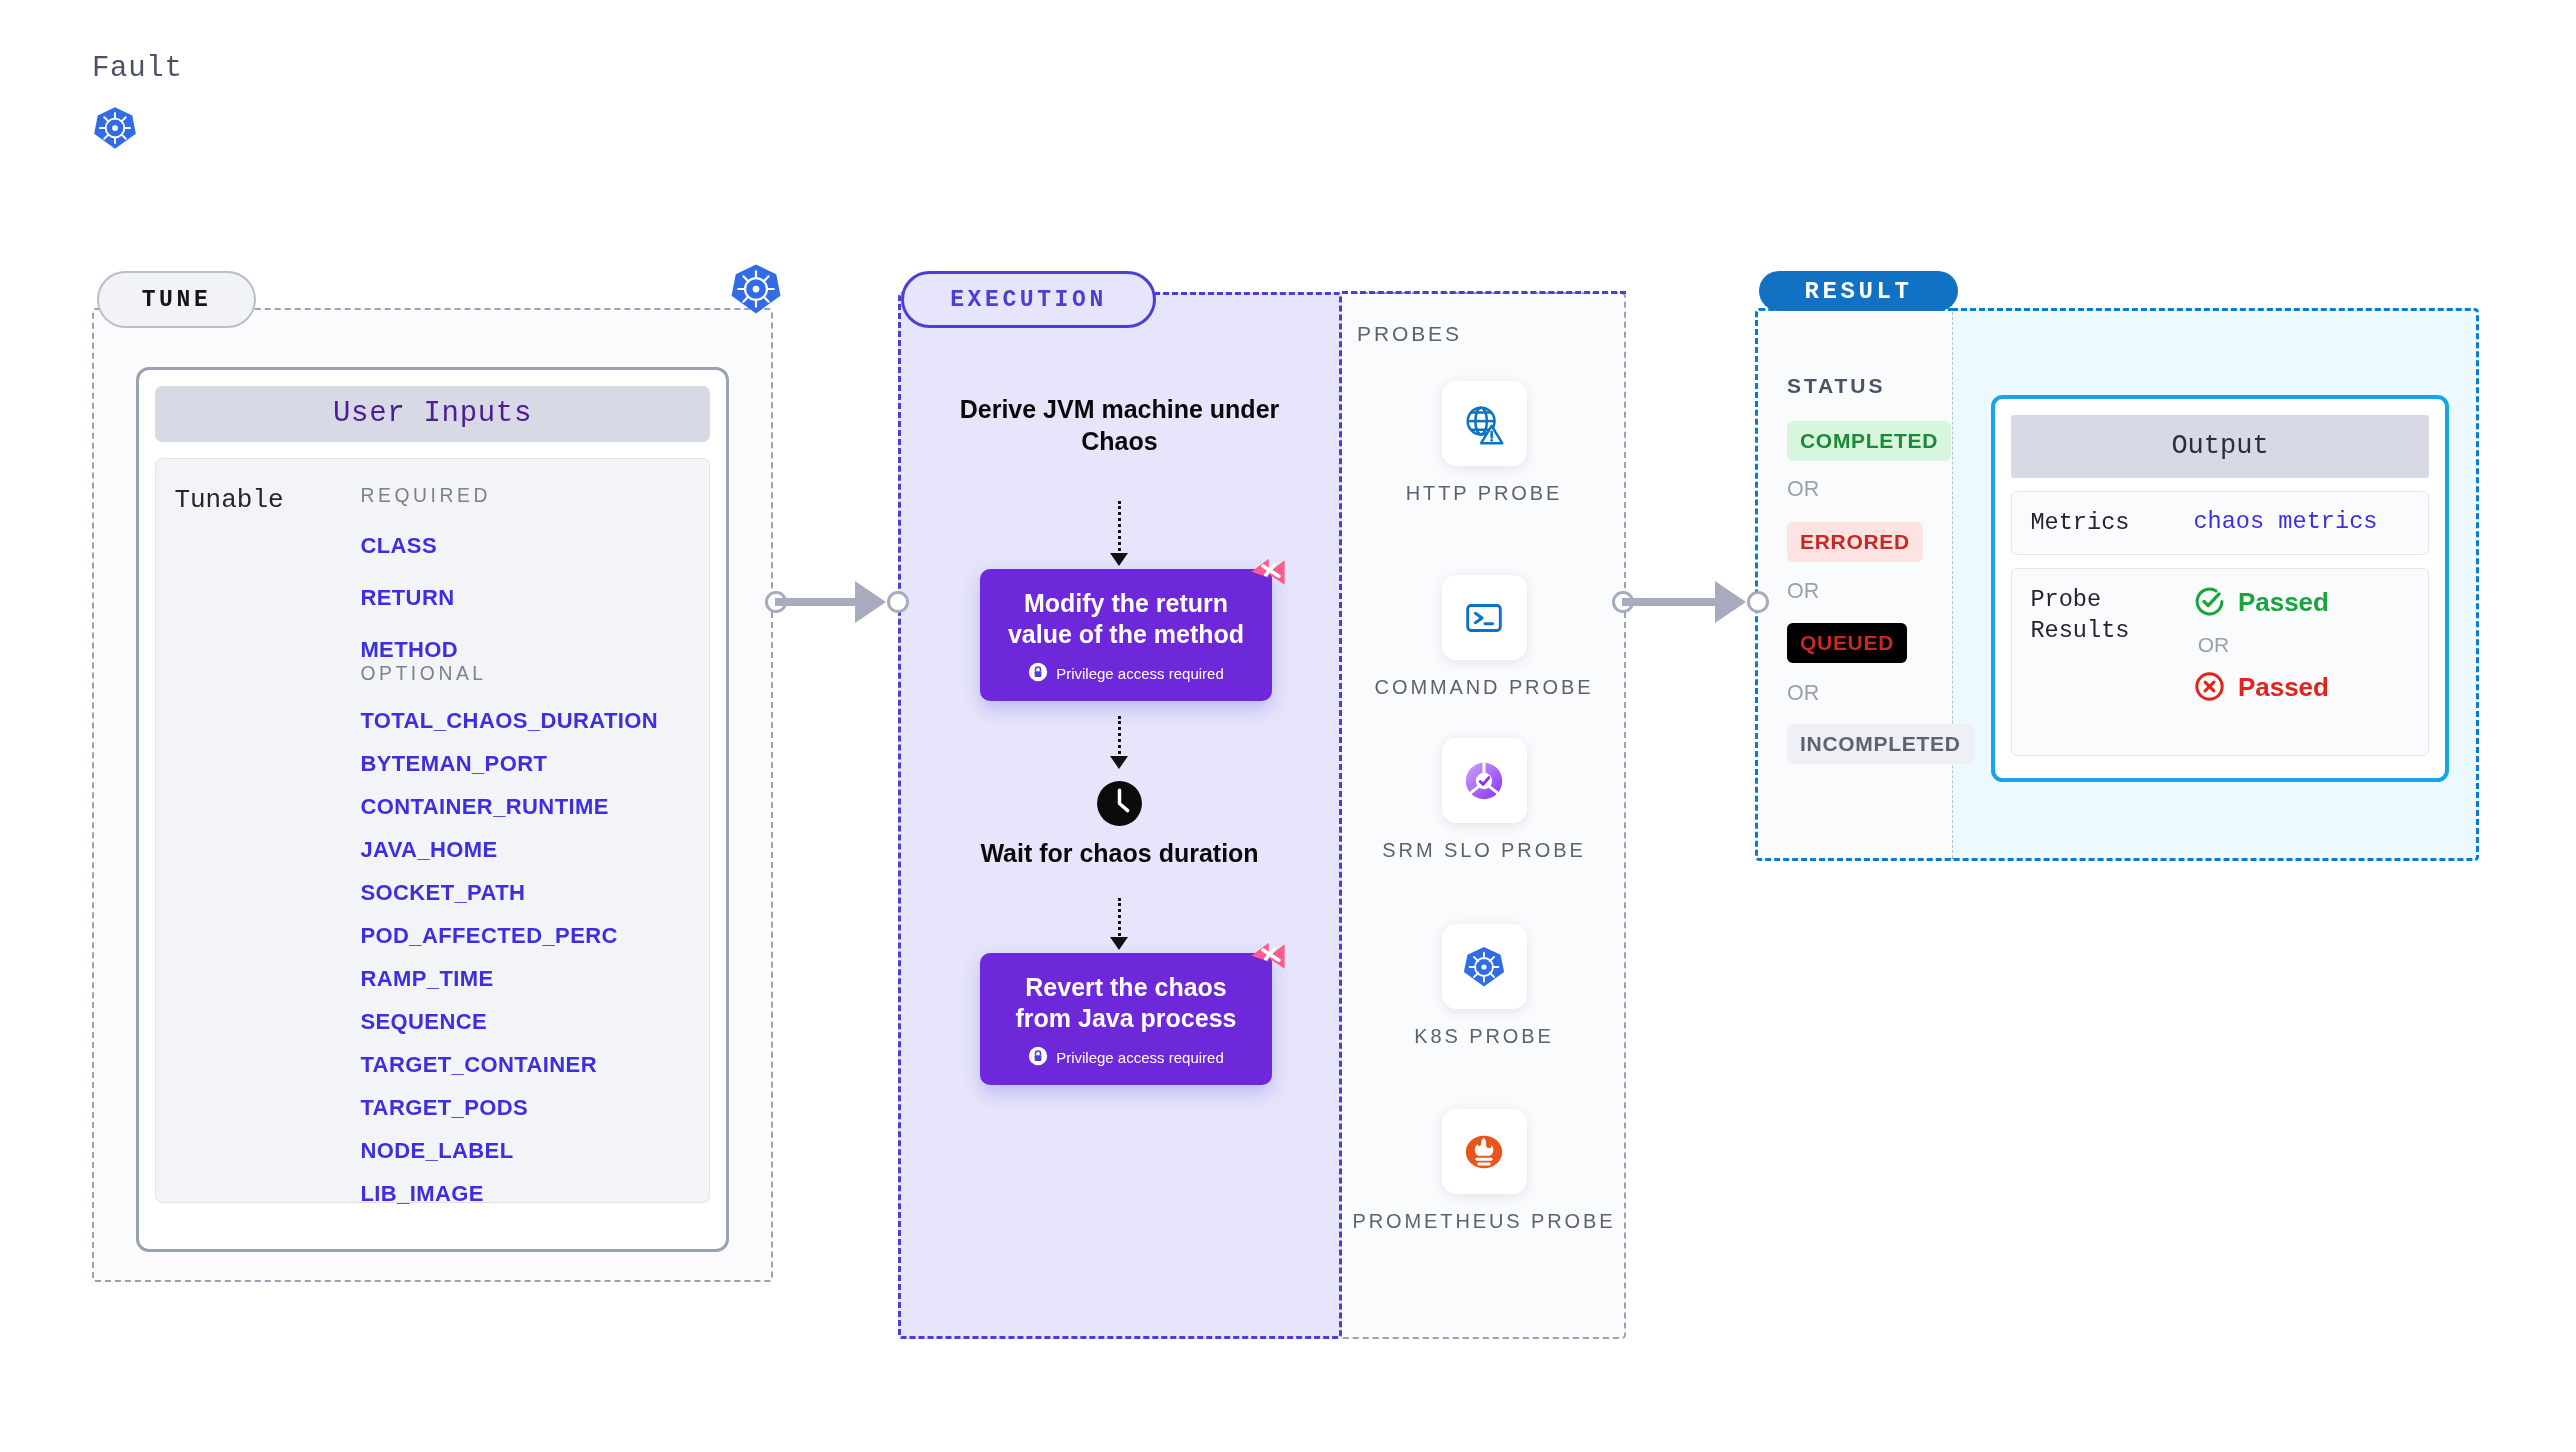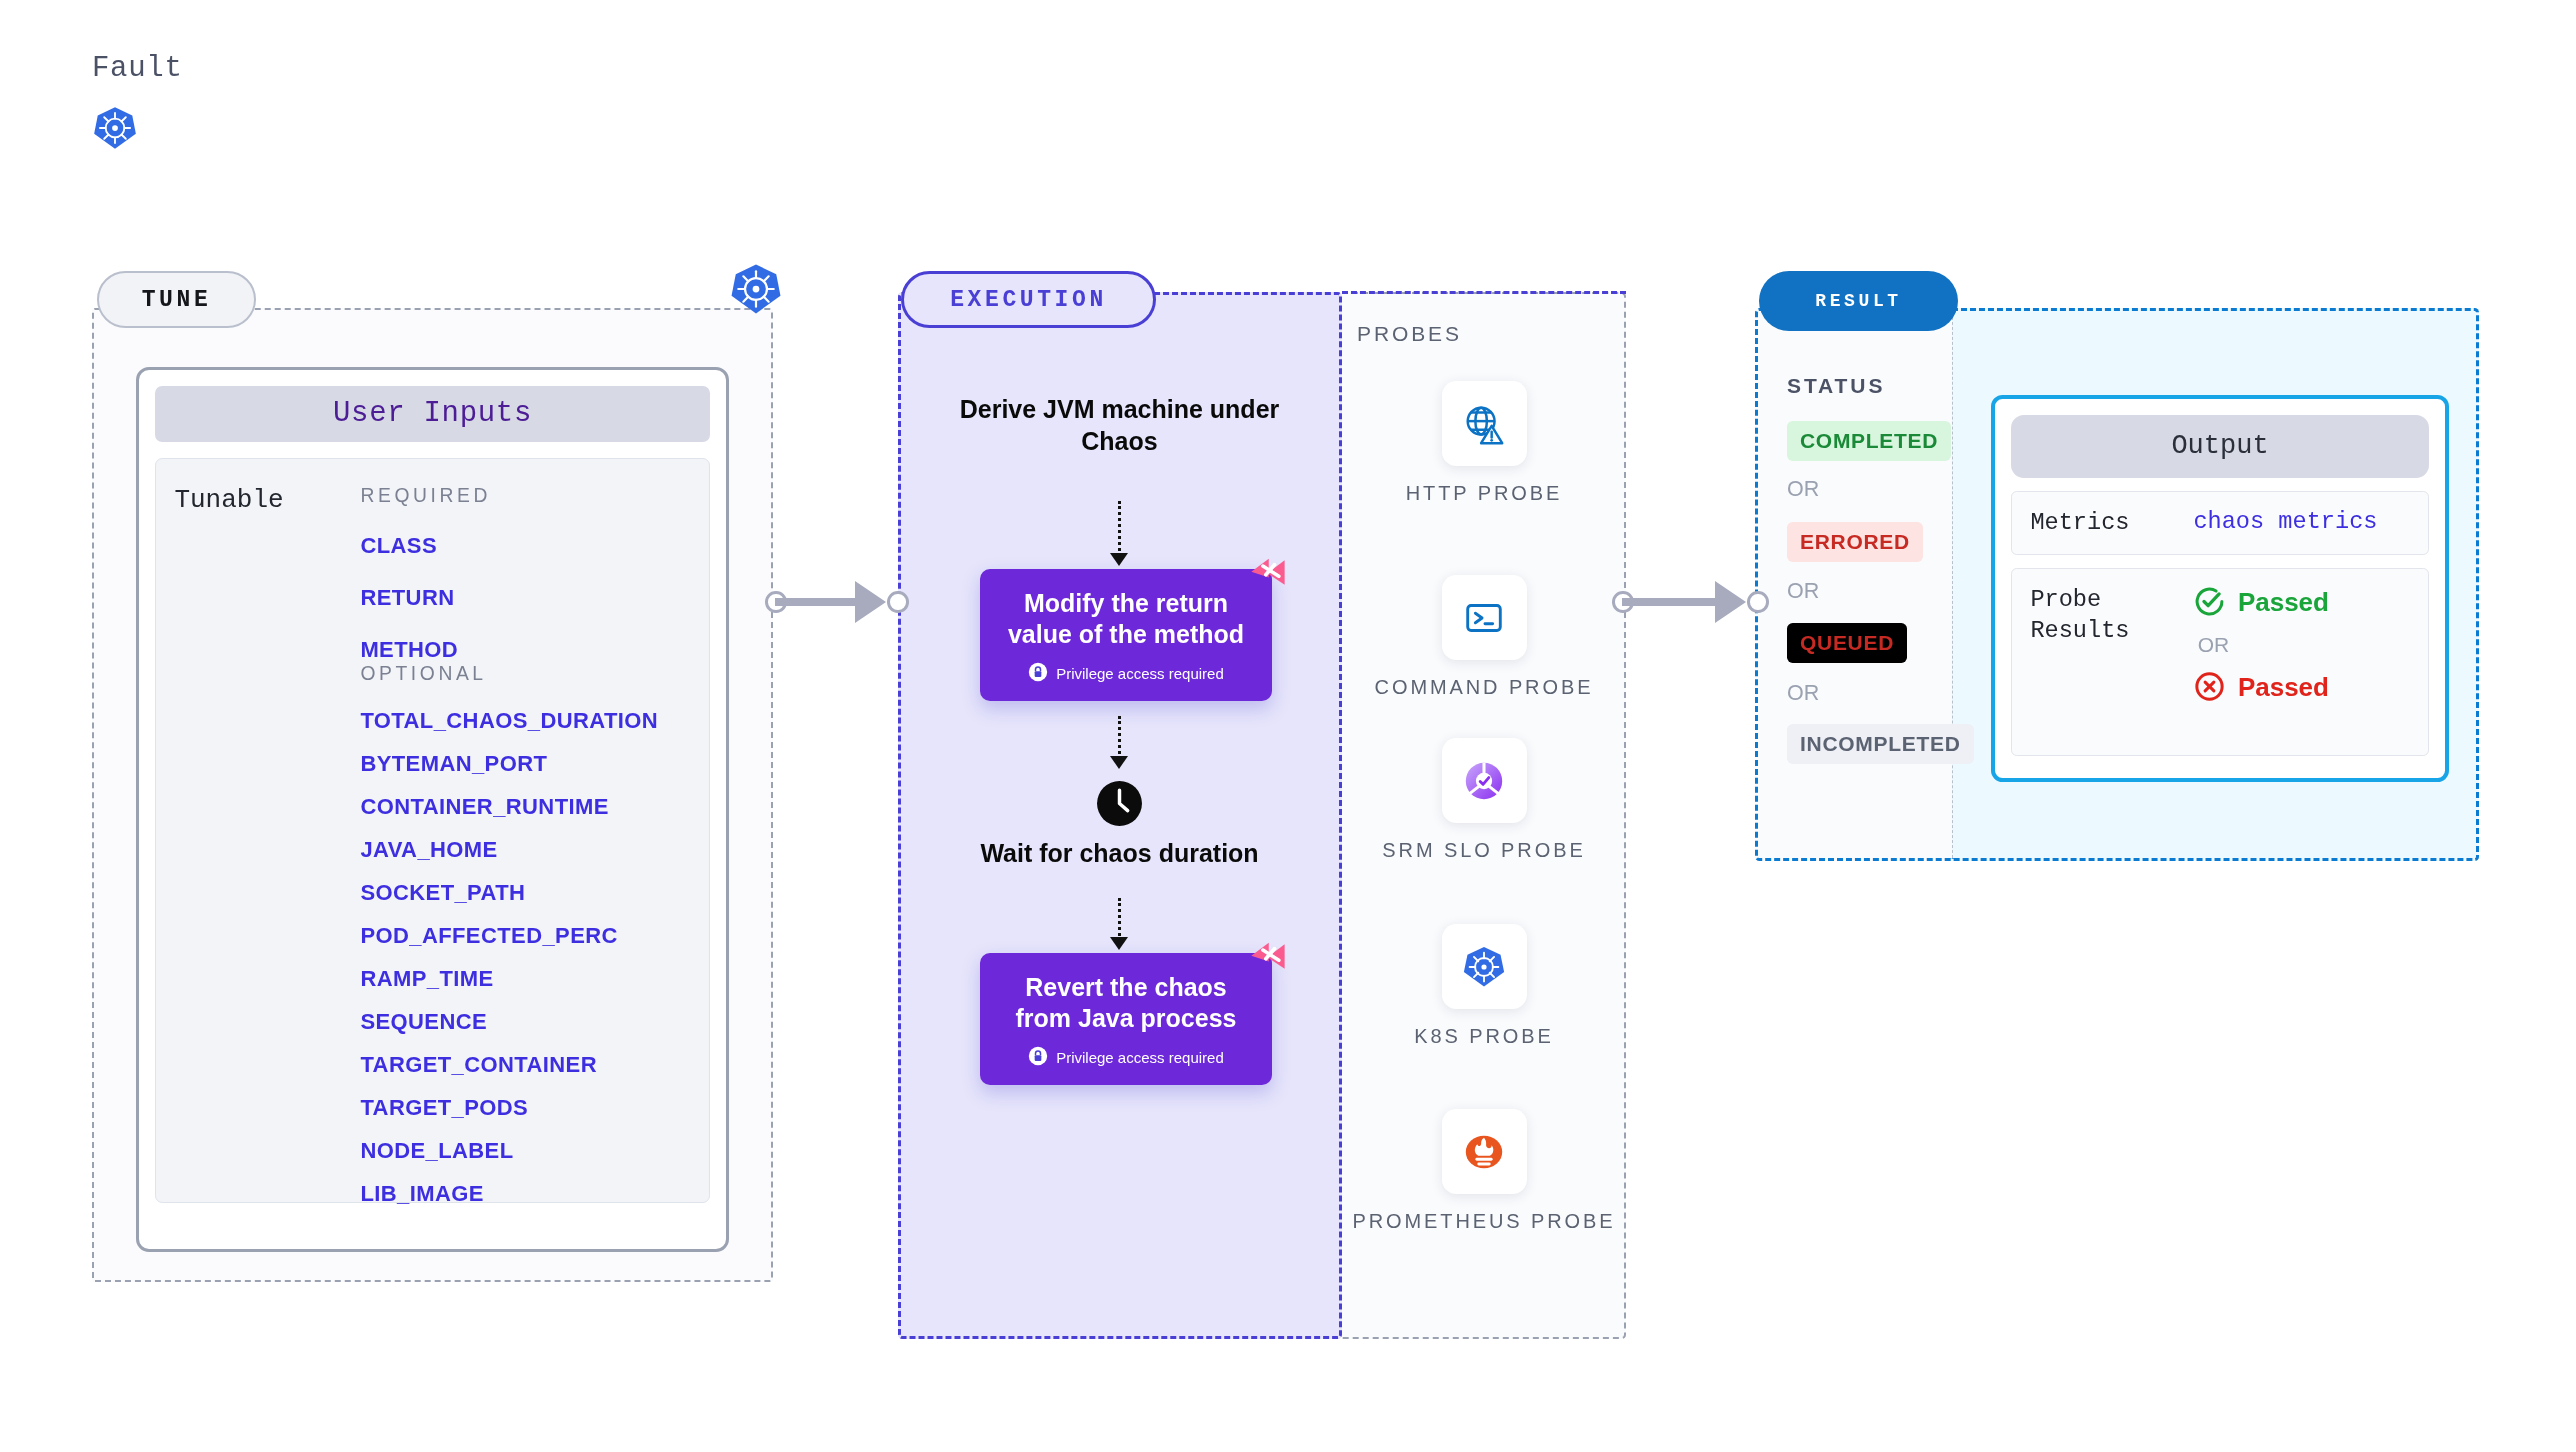--- a/index.html
+++ b/index.html
@@ -111,25 +111,25 @@
   #pill-exec {
     left: 901px; top: 271px;
     width: 255px; height: 57px;
     background: #e6e5fb;
     border: 3.6px solid #4a3fd4;
     color: #4a3fd4;
     font-size: 23px;
   }
   #pill-result {
     left: 1759px; top: 271px;
-    width: 199px; height: 60px;
+    width: 199px; height: 40px;
     background: #1172c4;
     border: none;
     color: #ffffff;
-    font-size: 18px;
+    font-size: 24px;
   }
 
   
   #user-inputs-card {
     position: absolute;
     left: 136px; top: 367px;
     width: 593px; height: 885px;
     background: #ffffff;
     border: 3.6px solid #9aa1b0;
     border-radius: 13px;
@@ -313,21 +313,21 @@
     left: 1991px; top: 395px;
     width: 458px; height: 387px;
     background: #ffffff;
     border: 4.3px solid #18a5e8;
     border-radius: 11.5px;
     padding: 15.8px;
   }
   #output-header {
     height: 63px;
     background: #d7d9e5;
-    border-radius: 13px;
+    border-radius: 3px;
     display: flex;
     align-items: center;
     justify-content: center;
     font-family: "Liberation Mono", monospace;
     font-size: 27px;
     color: #2a2f3a;
   }
   .output-row {
     margin-top: 13px;
     border: 1.4px solid #e2e5ec;

